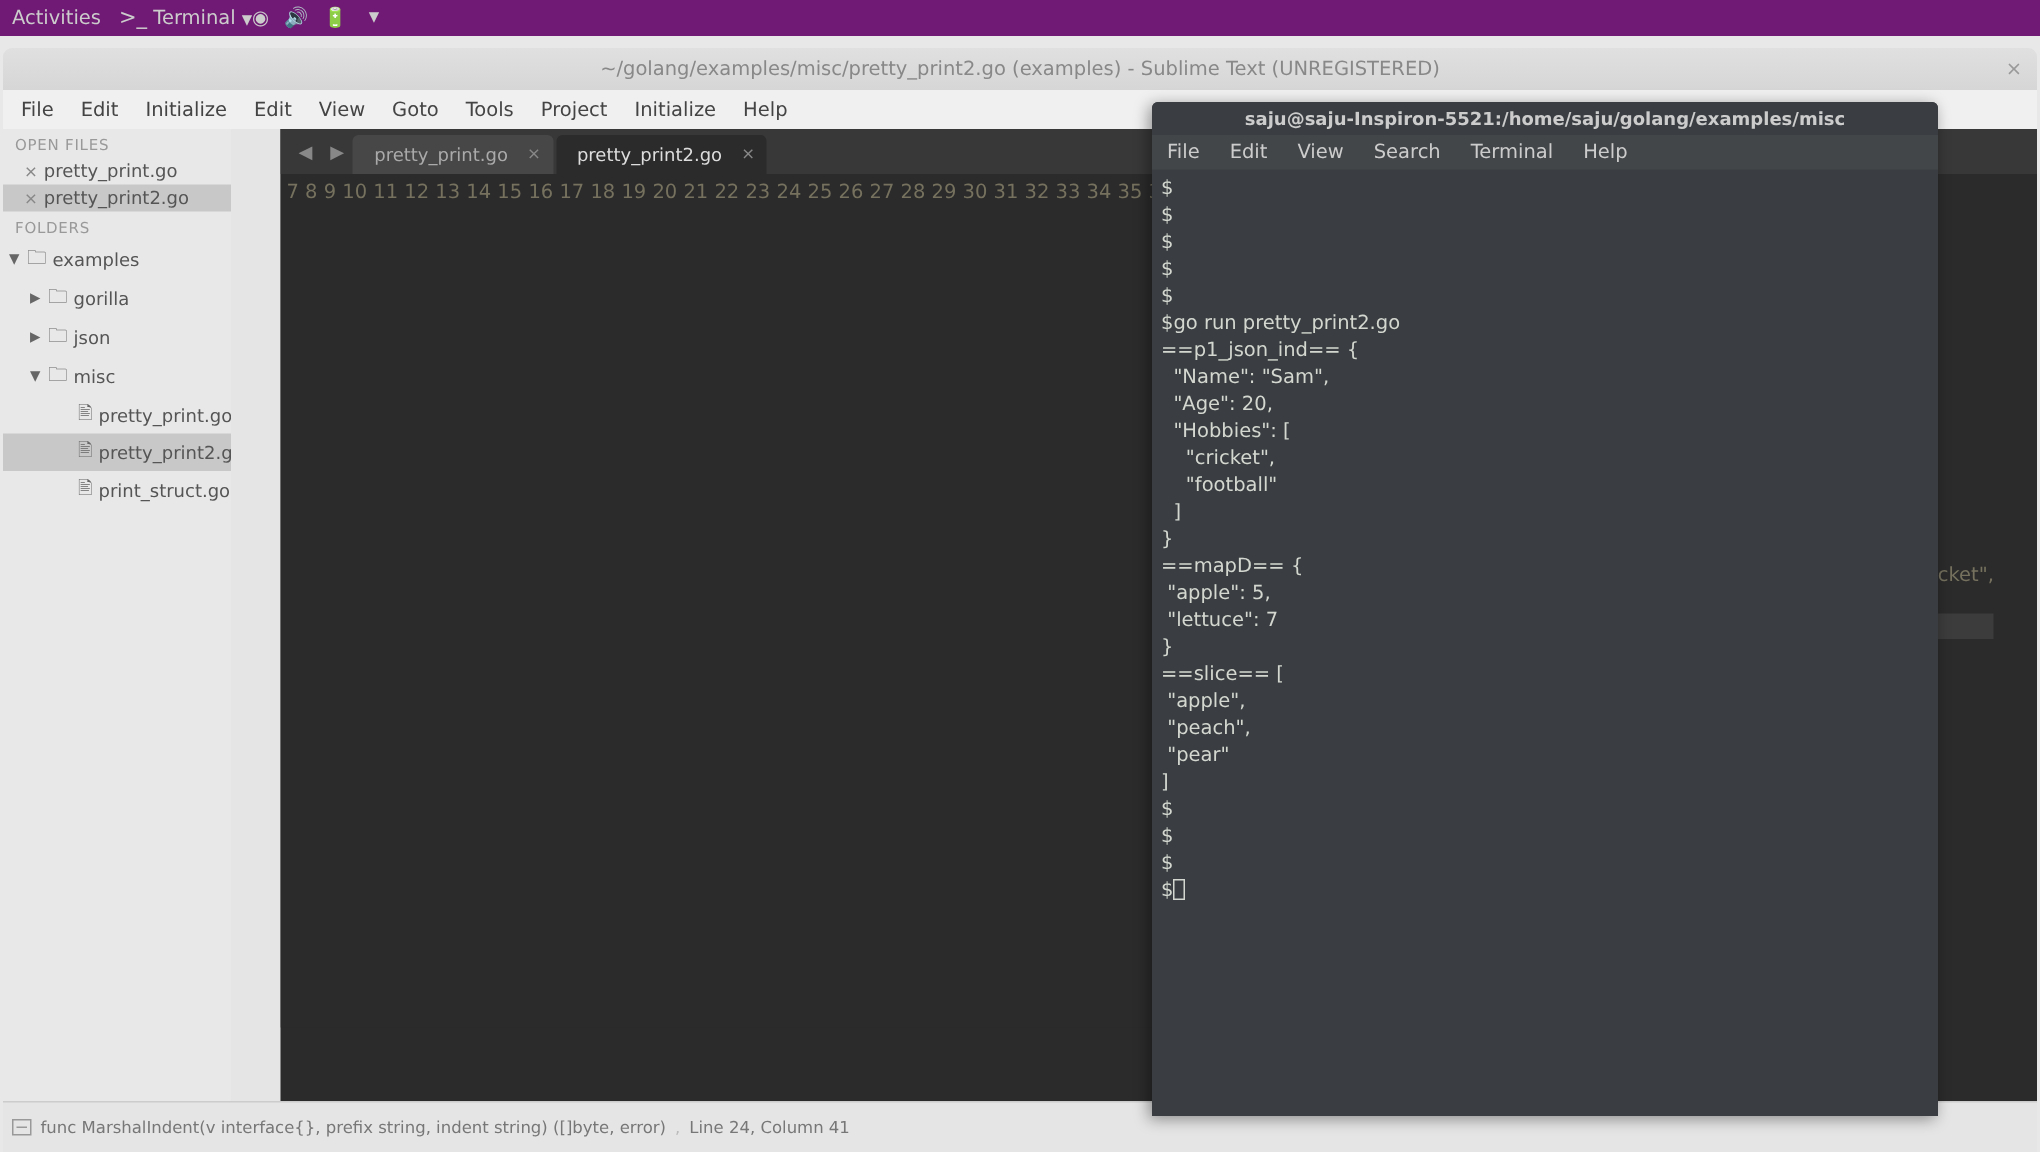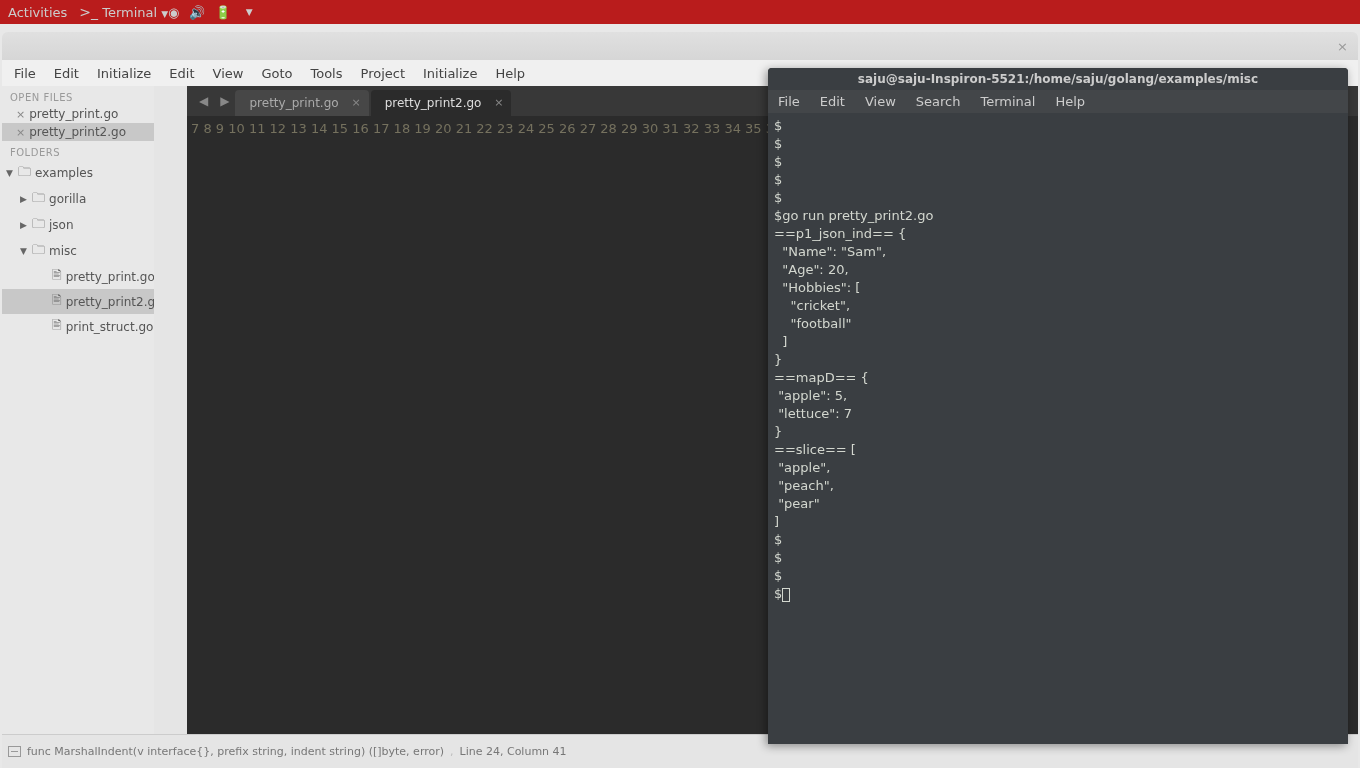--- a/index.html
+++ b/index.html
@@ -1,20 +1,20 @@
 <!DOCTYPE html>
 <html><head>
 <meta charset="utf-8">
 <style>
 * { margin: 0; padding: 0; box-sizing: border-box; font-family: "DejaVu Sans", "Ubuntu", sans-serif; }
 body { width: 1360px; height: 768px; background: #e8e8e8; overflow: hidden; position: relative; }
 .mono { font-family: "DejaVu Sans Mono", "Consolas", monospace; }
 
 
-.top-panel { background: #b91c1c; color: #ccc; height: 24px; display: flex; align-items: center; padding: 0 8px; font-size: 13px; }
+.top-panel { background: #701a75; color: #ccc; height: 24px; display: flex; align-items: center; padding: 0 8px; font-size: 13px; }
 .top-panel .left { display: flex; align-items: center; gap: 12px; }
 .top-panel .center { flex: 1; text-align: center; font-weight: bold; color: #fff; }
 .top-panel .right { display: flex; align-items: center; gap: 10px; }
 .top-panel .term-icon { font-size: 14px; }
 .tri-down { font-size: 9px; margin-left: 4px; }
 
 
 .sublime { position: absolute; top: 32px; left: 2px; right: 2px; bottom: 0; background: #e5e5e5; border-radius: 6px 6px 0 0; overflow: hidden; display: flex; flex-direction: column; }
 .sublime-title { height: 28px; background: linear-gradient(#e0e0e0,#d6d6d6); color: #888; display: flex; align-items: center; justify-content: center; font-size: 13px; position: relative; }
 .sublime-title .close { position: absolute; right: 10px; color: #999; cursor: pointer; }
@@ -55,21 +55,21 @@
 .tp { color: #66d9ef; font-style: italic; }
 .id { color: #f8f8f2; }
 .op { color: #f92672; }
 
 
 .status { height: 34px; background: #e5e5e5; color: #777; font-size: 11px; display: flex; align-items: center; padding: 0 6px; gap: 6px; border-top: 1px solid #ccc; }
 .status-icon { border: 1px solid #999; width: 13px; height: 11px; display: inline-block; position: relative; }
 .status-icon::after { content: ""; position: absolute; left: 2px; right: 2px; top: 4px; height: 1px; background: #999; }
 
 
-.terminal { position: absolute; top: 68px; left: 768px; width: 580px; bottom: 24px; background: #3a3e42; color: #d3d7cf; border-radius: 4px 4px 0 0; overflow: hidden; display: flex; flex-direction: column; z-index: 50; box-shadow: -2px 2px 10px rgba(0,0,0,0.4); }
+.terminal { position: absolute; top: 68px; left: 768px; width: 524px; bottom: 24px; background: #3a3e42; color: #d3d7cf; border-radius: 4px 4px 0 0; overflow: hidden; display: flex; flex-direction: column; z-index: 50; box-shadow: -2px 2px 10px rgba(0,0,0,0.4); }
 .term-title { background: #3a3e42; color: #ccc; font-size: 12px; text-align: center; padding: 4px 0; font-weight: bold; }
 .term-menu { background: #434649; color: #ccc; font-size: 13px; display: flex; gap: 20px; padding: 4px 10px; }
 .term-menu span { cursor: pointer; }
 .term-body { flex: 1; padding: 4px 6px; font-size: 13px; line-height: 18px; white-space: pre; overflow: hidden; }
 .cursor-block { display: inline-block; width: 8px; height: 14px; border: 1px solid #d3d7cf; vertical-align: middle; }
 
 
 .wifi::before { content: "◉"; }
 .vol::before { content: "🔊"; }
 .batt::before { content: "🔋"; }
@@ -88,20 +88,21 @@
   <div class="right">
     <span class="wifi"></span>
     <span class="vol"></span>
     <span class="batt"></span>
     <span class="tri-down">▼</span>
   </div>
 </div>
 
 <div class="sublime">
   <div class="sublime-title">
+    <span>~/golang/examples/misc/pretty_print2.go (examples) - Sublime Text (UNREGISTERED)</span>
     <span class="close">×</span>
   </div>
   <div class="sublime-menu">
     <span>File</span>
     <span>Edit</span>
     <span>Initialize</span>
     <span>Edit</span>
     <span>View</span>
     <span>Goto</span>
     <span>Tools</span>

